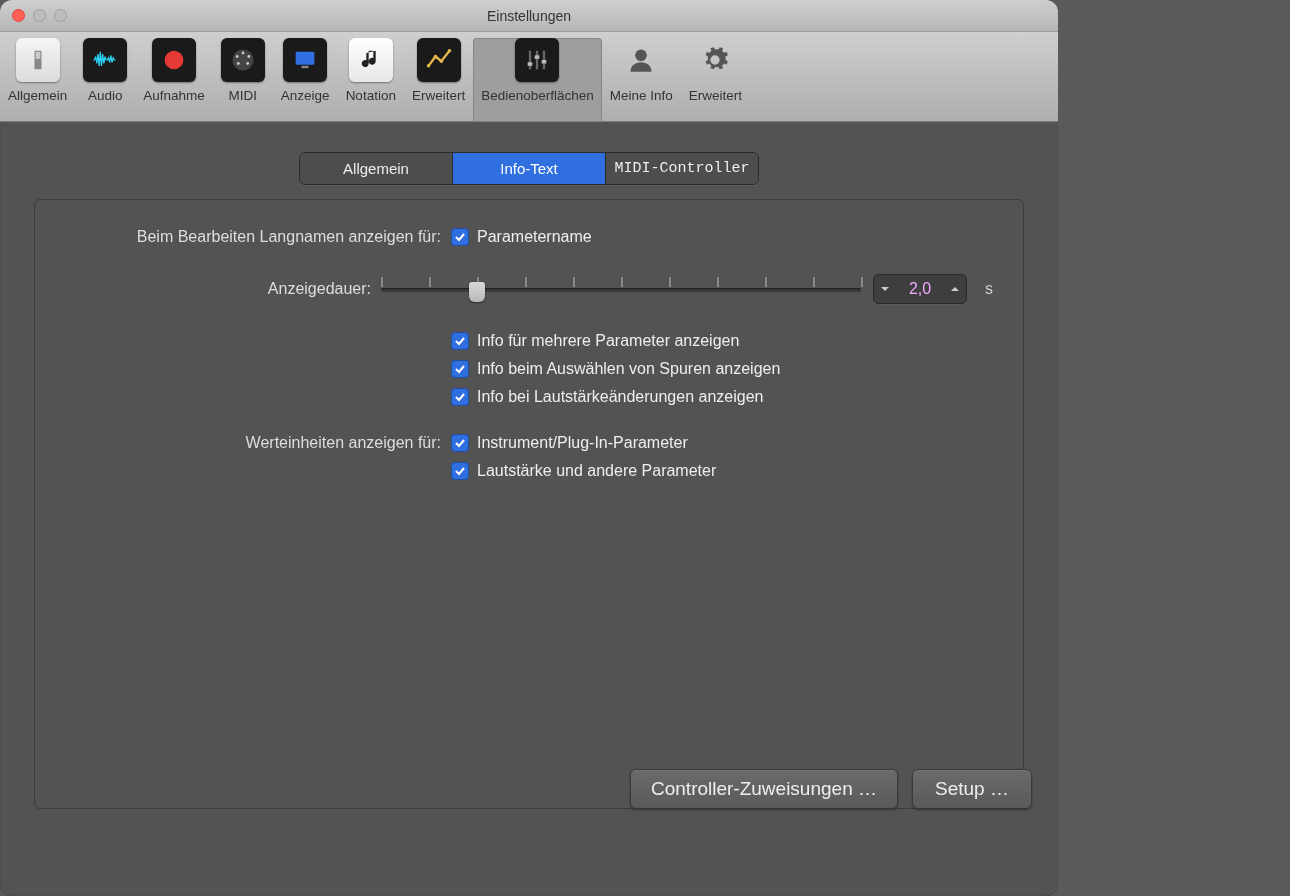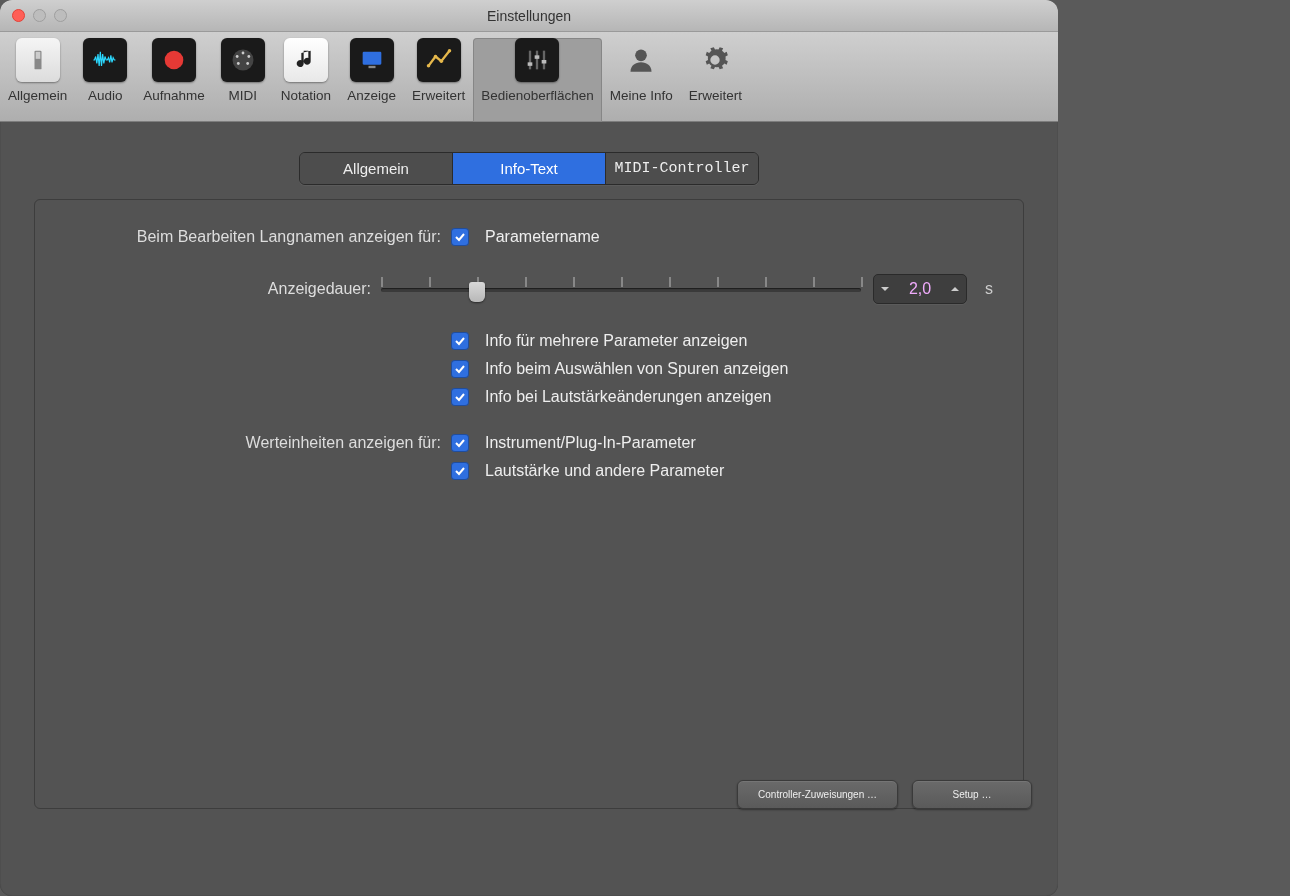--- a/index.html
+++ b/index.html
@@ -19,37 +19,37 @@
   .tbicon svg{width:28px;height:28px;}
   .tblabel{white-space:nowrap;}
   .content { position:relative; padding: 20px; }
   .segmented { display:flex; width:460px; margin: 10px auto 14px; border-radius:6px; overflow:hidden; border:1px solid #2b2b2b; box-shadow:0 1px 0 rgba(255,255,255,.05);}
   .seg { flex:1; text-align:center; padding:7px 0; font-size:15px; color:#eee; background:#4d4d4d; border-right:1px solid #2b2b2b; cursor:default;}
   .seg:last-child{border-right:none;font-family:Liberation Mono, monospace;}
   .seg.active{ background:#2f6fe0; color:#fff;}
   .panel { background:#535353; border:1px solid #3d3d3d; border-radius:6px; margin:0 14px; padding:28px 30px 40px; height:610px; position:relative;}
   .row { display:flex; align-items:center; margin-bottom:10px; }
   .label-col { width:386px; text-align:right; padding-right:10px; color:#ddd; font-size:16px;}
-  .control-col { display:flex; align-items:center; gap:16px; }
+  .control-col { display:flex; align-items:center; gap:8px; }
   .checkbox { width:18px; height:18px; border-radius:4px; background:#2f6fe0; display:flex; align-items:center; justify-content:center; box-shadow: inset 0 0 0 1px rgba(0,0,0,.3);}
   .checkbox svg{width:12px;height:12px;}
   .check-label{ color:#eee; font-size:16px;}
   .slider-wrap{ display:flex; align-items:center; gap:12px; }
   .slider { width:480px; height:24px; position:relative; }
   .slider-track { position:absolute; left:0; right:0; top:11px; height:4px; background:#3a3a3a; border-radius:2px; box-shadow: inset 0 1px 1px rgba(0,0,0,.5);}
   .slider-tick { position:absolute; top:0; width:2px; height:10px; background:#888;}
   .slider-thumb { position:absolute; top:5px; width:16px; height:20px; background:linear-gradient(#d8d8d8,#b8b8b8); border-radius:3px 3px 6px 6px; box-shadow:0 1px 2px rgba(0,0,0,.5); transform:translateX(-50%);}
   .stepper { display:flex; align-items:center; background:#3e3e3e; border:1px solid #2a2a2a; border-radius:5px; height:30px; overflow:hidden; box-shadow:0 1px 0 rgba(255,255,255,.05);}
   .stepper-btn { width:22px; height:100%; display:flex; align-items:center; justify-content:center; color:#ccc; cursor:default;}
   .stepper-btn svg{width:10px;height:10px;}
   .stepper-val { width:48px; text-align:center; color:#f0abfc; font-size:16px;}
   .unit { color:#ccc; font-size:16px; margin-left:6px;}
   .spacer { height:18px; }
   .bottom-buttons { position:absolute; right:26px; bottom:20px; display:flex; gap:14px;}
-  .btn { background:linear-gradient(#6a6a6a,#5a5a5a); border:1px solid #3a3a3a; color:#eee; font-size:10px; padding:8px 20px; border-radius:6px; min-width:120px; text-align:center; box-shadow:0 1px 0 rgba(255,255,255,.08) inset, 0 1px 2px rgba(0,0,0,.4);}
+  .btn { background:linear-gradient(#6a6a6a,#5a5a5a); border:1px solid #3a3a3a; color:#eee; font-size:19px; padding:8px 20px; border-radius:6px; min-width:120px; text-align:center; box-shadow:0 1px 0 rgba(255,255,255,.08) inset, 0 1px 2px rgba(0,0,0,.4);}
 </style>
 </head>
 <body>
 
 <div class="window">
   <div class="titlebar">
     <div class="traffic">
       <div class="tl close"></div>
       <div class="tl min"></div>
       <div class="tl max"></div>
@@ -90,35 +90,35 @@
             <circle cx="12" cy="6" r="1.2" fill="#ccc"></circle>
             <circle cx="7" cy="9" r="1.2" fill="#ccc"></circle>
             <circle cx="17" cy="9" r="1.2" fill="#ccc"></circle>
             <circle cx="8" cy="15" r="1.2" fill="#ccc"></circle>
             <circle cx="16" cy="15" r="1.2" fill="#ccc"></circle>
           </svg>
       </div>
       <div class="tblabel">MIDI</div>
     </div>
     <div class="tbitem">
-      <div class="tbicon" style="background:linear-gradient(#fff,#e8e8e8);">
-        <svg viewBox="0 0 24 24">
-            <path d="M10 4v11a3 3 0 1 1-2-2.8V6l8-2v9a3 3 0 1 1-2-2.8V4z" fill="#222"></path>
-          </svg>
-      </div>
-      <div class="tblabel">Notation</div>
-    </div>
-    <div class="tbitem">
       <div class="tbicon" style="background:#1a1a1a;">
         <svg viewBox="0 0 24 24">
             <rect x="4" y="5" width="16" height="11" rx="1" fill="#2f6fe0"></rect>
             <rect x="9" y="17" width="6" height="2" fill="#888"></rect>
           </svg>
       </div>
       <div class="tblabel">Anzeige</div>
+    </div>
+    <div class="tbitem">
+      <div class="tbicon" style="background:linear-gradient(#fff,#e8e8e8);">
+        <svg viewBox="0 0 24 24">
+            <path d="M10 4v11a3 3 0 1 1-2-2.8V6l8-2v9a3 3 0 1 1-2-2.8V4z" fill="#222"></path>
+          </svg>
+      </div>
+      <div class="tblabel">Notation</div>
     </div>
     <div class="tbitem">
       <div class="tbicon" style="background:#1a1a1a;">
         <svg viewBox="0 0 24 24">
             <path d="M3 17l6-8 5 4 7-9" stroke="#e6b84b" stroke-width="2" fill="none"></path>
             <circle cx="3" cy="17" r="1.5" fill="#e6b84b"></circle>
             <circle cx="9" cy="9" r="1.5" fill="#e6b84b"></circle>
             <circle cx="14" cy="13" r="1.5" fill="#e6b84b"></circle>
             <circle cx="21" cy="4" r="1.5" fill="#e6b84b"></circle>
           </svg>

